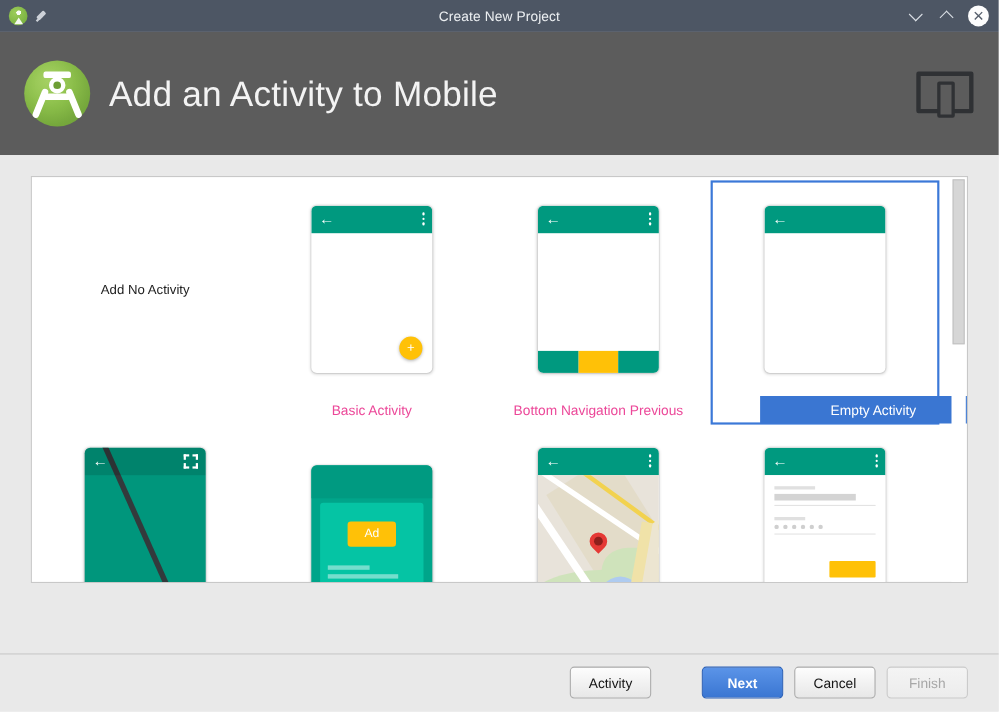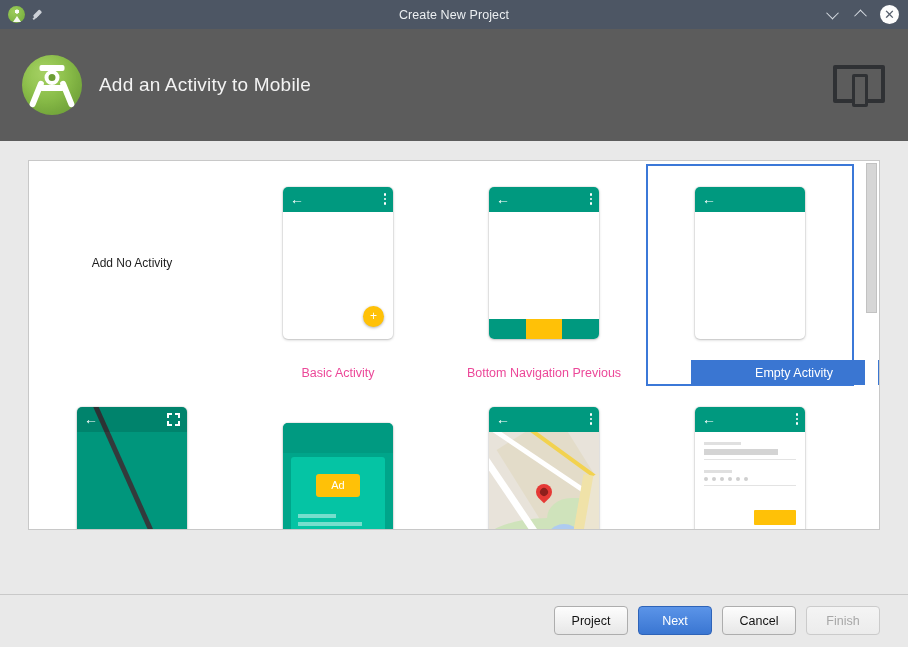--- a/index.html
+++ b/index.html
@@ -99,21 +99,21 @@
     background: #fff; border-radius: 3px;
   }
   .as-logo .legL { left: 17px; transform: rotate(22deg); transform-origin: top center; }
   .as-logo .legR { right: 17px; transform: rotate(-22deg); transform-origin: top center; }
   .as-logo .cross {
     position: absolute; left: 50%; top: 30px; transform: translateX(-50%);
     width: 26px; height: 6px; background: #fff; border-radius: 3px;
   }
   .hdr-title {
     margin-left: 17px;
-    color: #f3f3f3; font-size: 19px; font-weight: 400; letter-spacing: .2px;
+    color: #f3f3f3; font-size: 32px; font-weight: 400; letter-spacing: .2px;
   }
   .device-ico {
     position: absolute; right: 23px; top: 50%; transform: translateY(-50%);
     width: 52px; height: 44px;
   }
   .device-ico .tv {
     position: absolute; left: 0; top: 2px; width: 52px; height: 38px;
     border: 4px solid #2f3134; border-radius: 2px; background: transparent;
   }
   .device-ico .ph {
@@ -256,21 +256,21 @@
   .btn {
     min-width: 74px; height: 29px; padding: 0 13px;
     border-radius: 4px; border: 1px solid #adadad;
     background: linear-gradient(#fdfdfd, #e7e7e7);
     font-size: 12.5px; color: #141414;
     display: flex; align-items: center; justify-content: center;
     font-family: "Liberation Sans", sans-serif;
   }
   .btn.primary {
     background: linear-gradient(#5b94e8, #3a76d2);
-    border-color: #2e63b8; color: #ffffff; font-weight: normal;
+    border-color: #2e63b8; color: #ffffff; font-weight: bold; margin-left: 36px;
   }
   .btn.disabled { color: #a7a7a7; border-color: #cbcbcb;
     background: linear-gradient(#f4f4f4, #ececec); }
 </style>
 </head>
 <body>
 
 <div id="app">
 
   <div class="titlebar">
@@ -462,20 +462,20 @@
 
       <div class="sbar">
         <div class="sthumb"></div>
       </div>
     </div>
 
   </div>
 
   <div class="footer">
     <div class="btnrow">
-      <div class="btn">Project</div>
+      <div class="btn">Activity</div>
       <div class="btn primary">Next</div>
       <div class="btn">Cancel</div>
       <div class="btn disabled">Finish</div>
     </div>
   </div>
 
 </div>
 
 </body></html>

